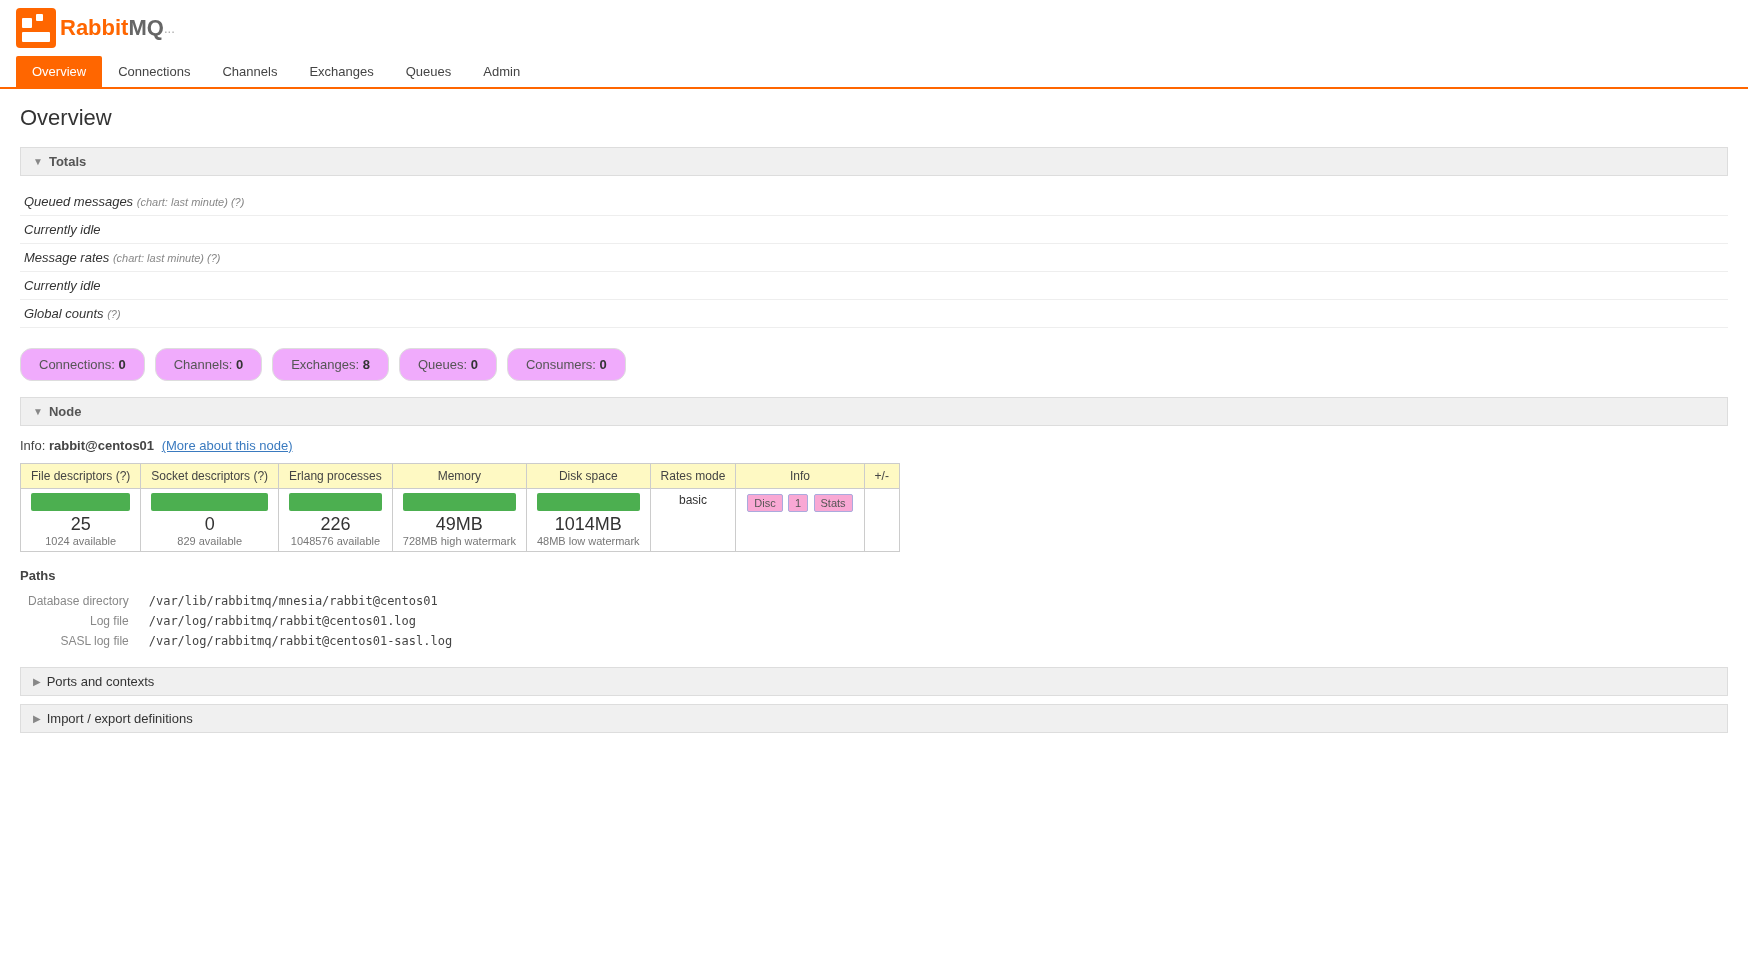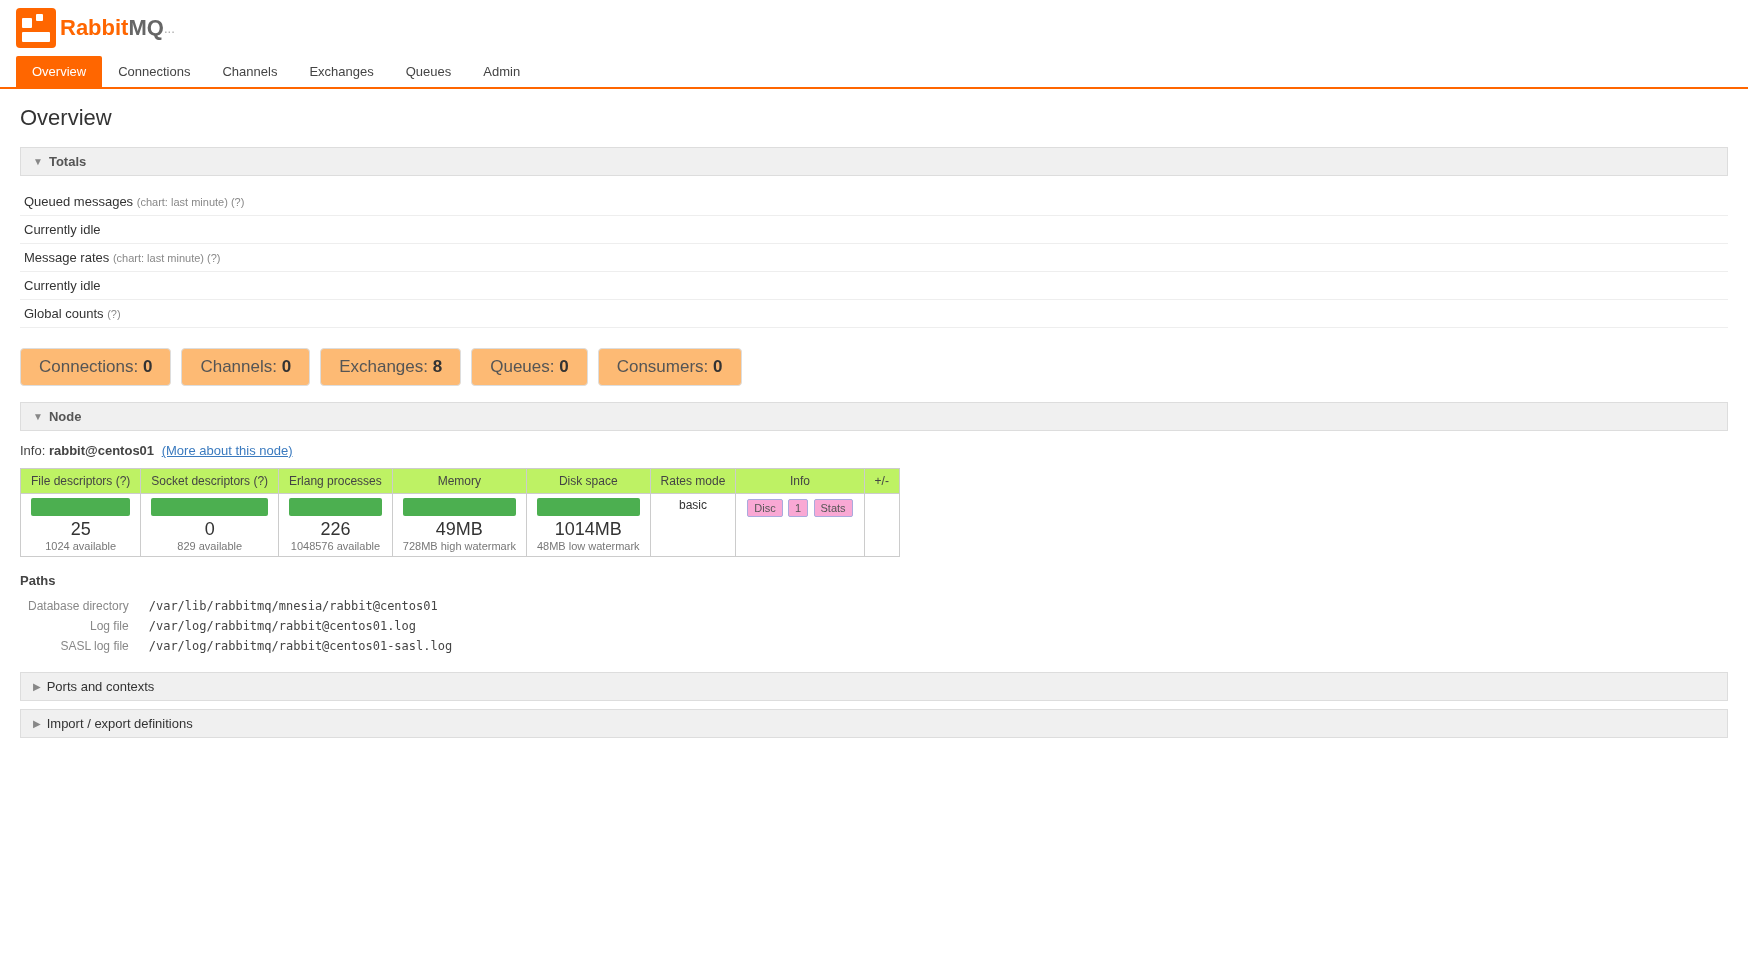--- a/index.html
+++ b/index.html
@@ -93,41 +93,42 @@
     }
     .section-header .section-title {
       font-weight: bold;
       font-size: 13px;
       color: #555;
     }
 
     
     .totals-content {
       margin-bottom: 20px;
+      font-style: italic;
     }
     .totals-row {
       border-bottom: 1px solid #eee;
       padding: 6px 4px;
       font-size: 13px;
     }
     .totals-row .hint { color: #888; font-size: 11px; }
 
     
     .global-counts {
       display: flex;
       gap: 10px;
       margin-top: 10px;
       margin-bottom: 16px;
     }
     .count-box {
       border: 1px solid #ddd;
-      background: #fdba74;
+      background: #f0abfc;
       padding: 8px 18px;
-      border-radius: 4px;
-      font-size: 17px;
+      border-radius: 12px;
+      font-size: 13px;
       color: #555;
     }
     .count-box .count-value {
       font-weight: bold;
       color: #333;
     }
 
     
     .node-label {
       font-size: 13px;
@@ -137,21 +138,21 @@
 
     
     .node-table {
       border-collapse: collapse;
       font-size: 12px;
       margin-bottom: 16px;
       width: auto;
     }
     .node-table th {
       border: 1px solid #ccc;
-      background: #bef264;
+      background: #fef9c3;
       padding: 5px 10px;
       text-align: center;
       font-weight: normal;
       color: #444;
     }
     .node-table td {
       border: 1px solid #ccc;
       padding: 4px 10px;
       text-align: center;
       vertical-align: top;

